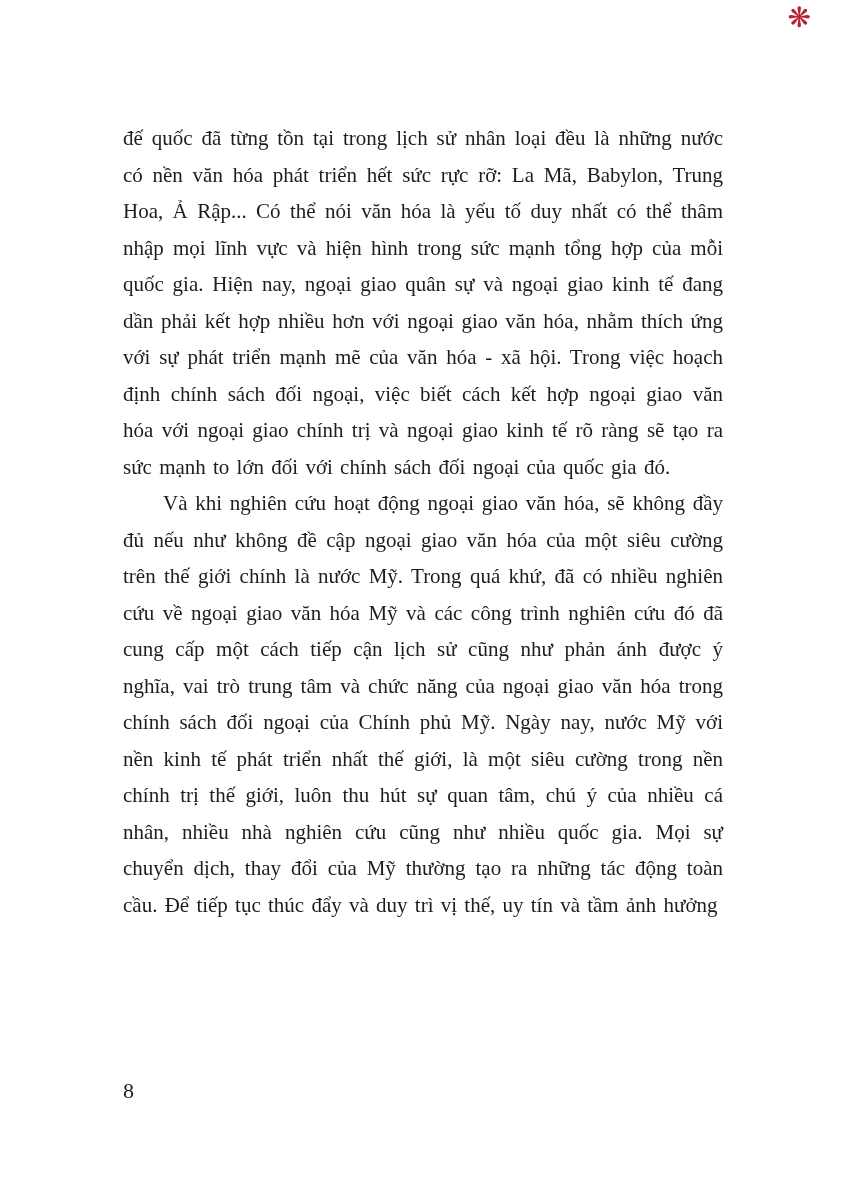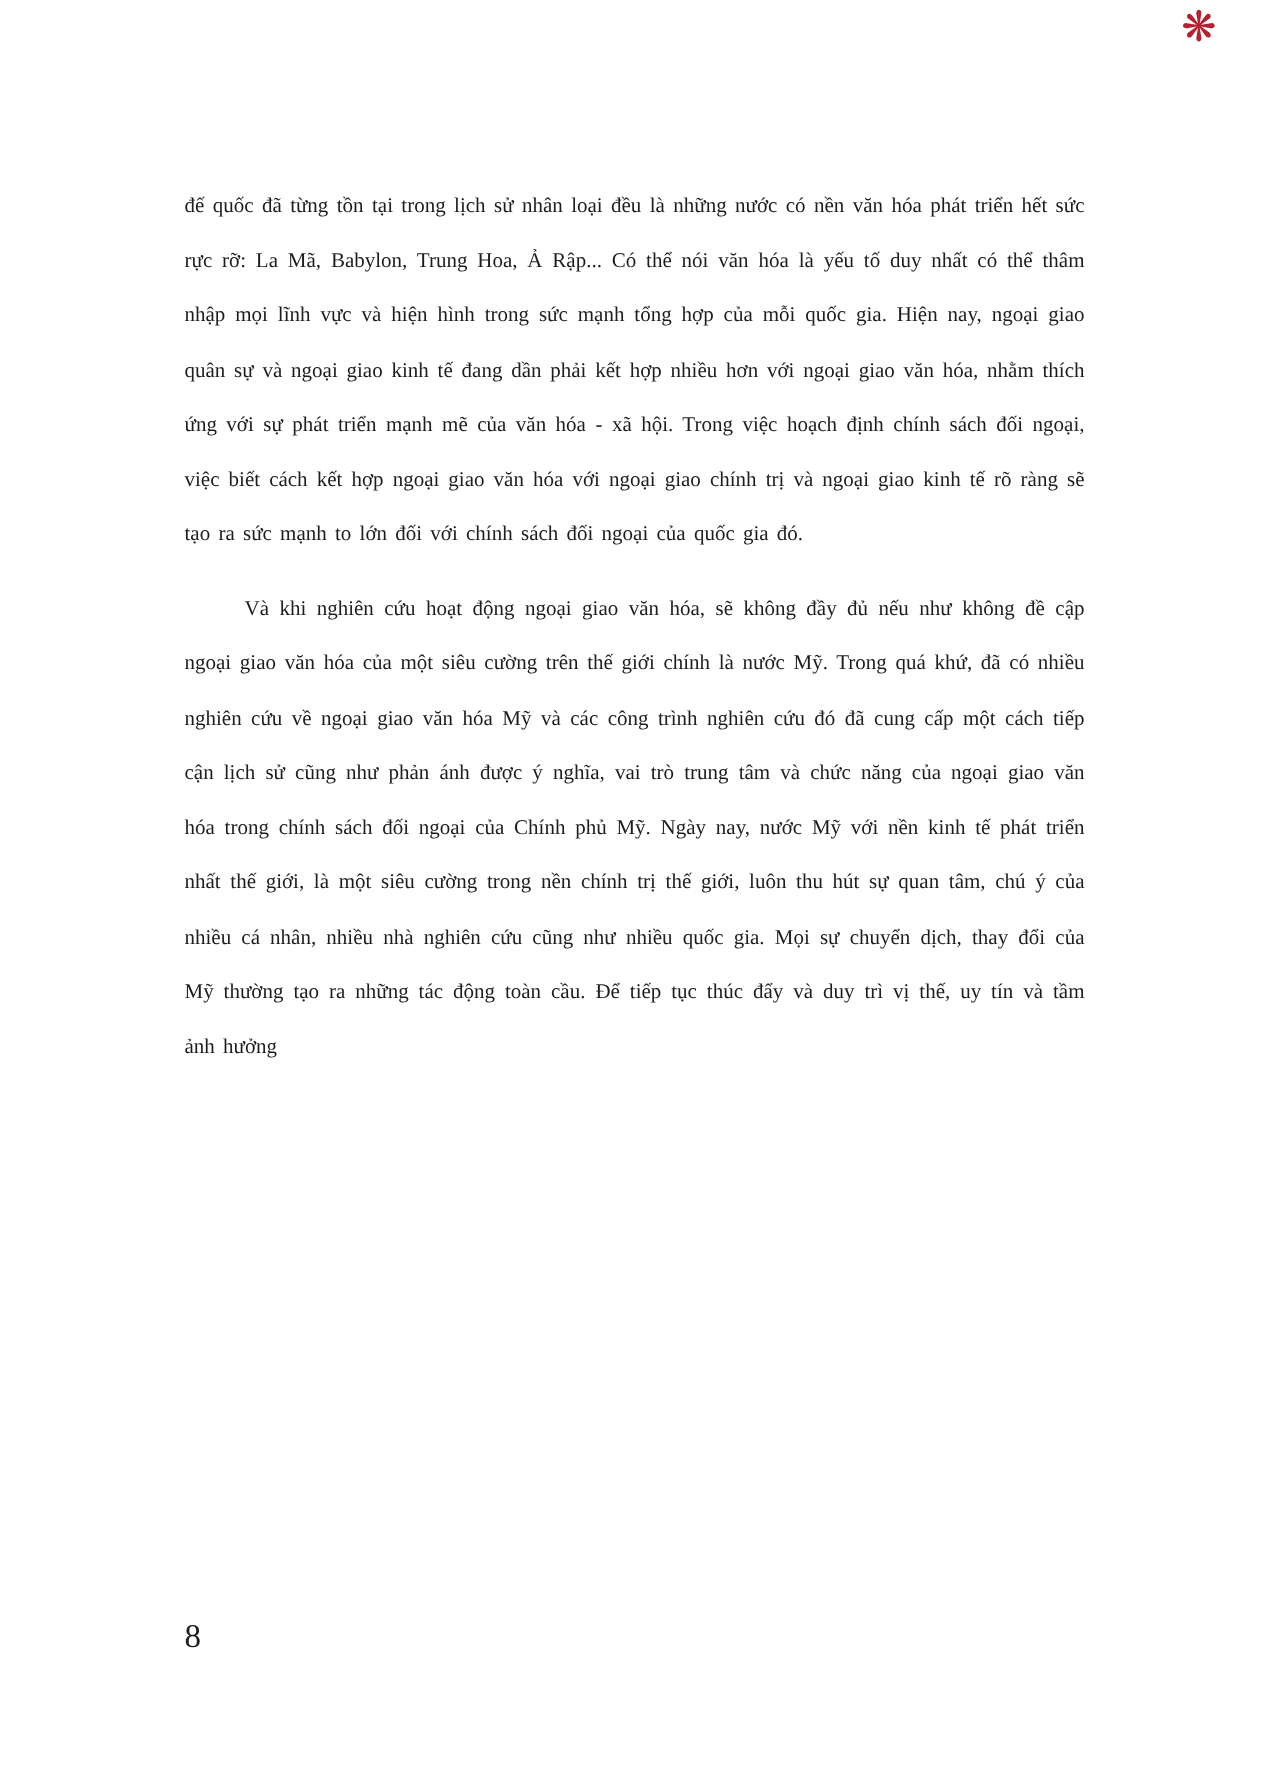--- a/index.html
+++ b/index.html
@@ -23,33 +23,32 @@
     line-height: 28px;
     color: #b5212e;
     font-family: "DejaVu Sans", sans-serif;
     user-select: none;
   }
   .text-block {
     position: absolute;
     left: 123px;
     top: 120px;
     width: 600px;
-    font-size: 14px;
+    font-size: 21px;
     line-height: 36.5px;
     color: #1d1d1d;
     text-align: justify;
     text-justify: inter-word;
   }
   .para {
     margin: 0;
     word-spacing: 2px;
   }
   .para.indent {
     text-indent: 40px;
-    margin-top: 13px;
   }
   .page-number {
     position: absolute;
     left: 123px;
     top: 1078px;
     font-size: 22px;
     color: #1d1d1d;
   }
 </style>
 </head>

